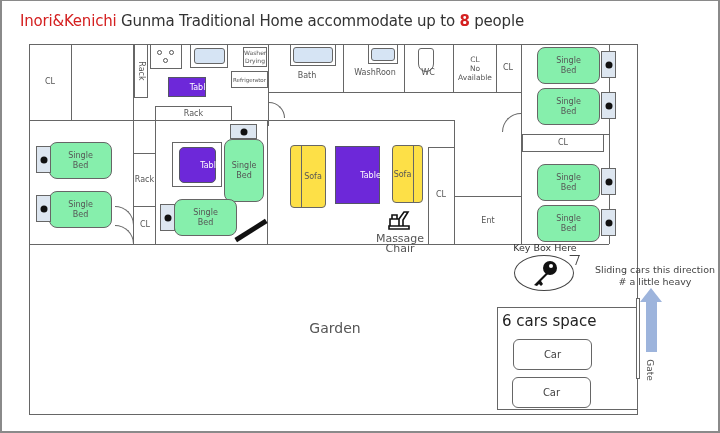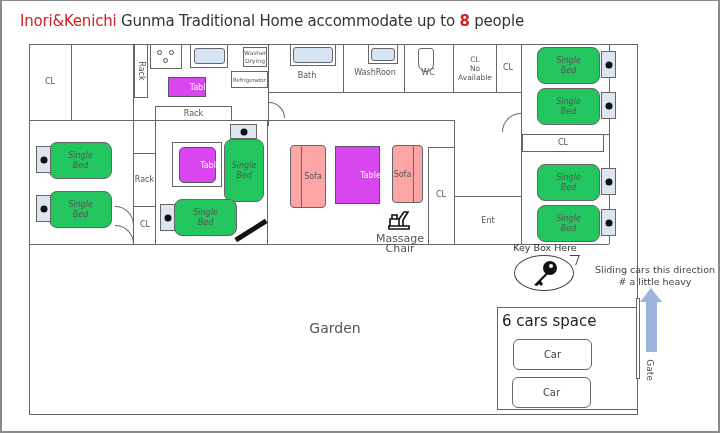--- a/index.html
+++ b/index.html
@@ -5,26 +5,26 @@
     * { box-sizing: border-box; margin: 0; padding: 0; }
     html, body { width: 720px; height: 433px; background: #ffffff; overflow: hidden; }
     body { font-family: "DejaVu Sans", "Liberation Sans", sans-serif; position: relative; }
     .frame { position: absolute; left: 0; top: 0; width: 720px; height: 433px; border: 2px solid #8a8a8a; border-top: 1px solid #8a8a8a; }
     .title { position: absolute; left: 20px; top: 12px; font-size: 15px; color: #333; white-space: nowrap; letter-spacing: -0.2px; }
     .title .red { color: #d42020; }
     .title .bold { font-weight: bold; }
     .wall { position: absolute; border: 1px solid #666; background: transparent; }
     .line { position: absolute; background: #666; }
     .lbl { position: absolute; font-size: 8px; color: #555; text-align: center; line-height: 10px; }
-    .bed { position: absolute; border: 1px solid #666; border-radius: 8px; background: #22c55e; font-style: italic; }
+    .bed { position: absolute; border: 1px solid #666; border-radius: 8px; background: #86efac; }
     .bedtxt { position: absolute; font-size: 8px; color: #555; text-align: center; line-height: 10px; width: 100%; top: 50%; transform: translateY(-50%); }
     .pillow { position: absolute; border: 1px solid #666; background: #dde6f0; }
     .pillow .dot { position: absolute; width: 7px; height: 7px; border-radius: 50%; background: #111; left: 50%; top: 50%; transform: translate(-50%,-50%); }
-    .table-dark { position: absolute; background: #d946ef; border: 1px solid #556; color: #fff; font-size: 8px; display: flex; align-items: center; justify-content: center; padding-left: 26px; }
-    .sofa { position: absolute; background: #fca5a5; border: 1px solid #666; border-radius: 4px; font-size: 8px; color: #555; display: flex; align-items: center; justify-content: center; }
+    .table-dark { position: absolute; background: #6d28d9; border: 1px solid #556; color: #fff; font-size: 8px; display: flex; align-items: center; justify-content: center; padding-left: 26px; }
+    .sofa { position: absolute; background: #fde047; border: 1px solid #666; border-radius: 4px; font-size: 8px; color: #555; display: flex; align-items: center; justify-content: center; }
     .sofa-back { position: absolute; top: 0; bottom: 0; width: 1px; background: #666; }
     .fixture { position: absolute; border: 1px solid #666; background: #fff; }
     .basin { position: absolute; background: #d6e4f4; border: 1px solid #666; border-radius: 3px; }
     .door { position: absolute; border: 1px solid #666; }
     .car { position: absolute; border: 1px solid #666; border-radius: 6px; font-size: 10px; color: #444; display: flex; align-items: center; justify-content: center; }
     .arrow-body { position: absolute; background: #9db4dc; }
     .arrow-head { position: absolute; width: 0; height: 0; border-left: 11px solid transparent; border-right: 11px solid transparent; border-bottom: 14px solid #9db4dc; }
   </style>
 </head>
 <body>

